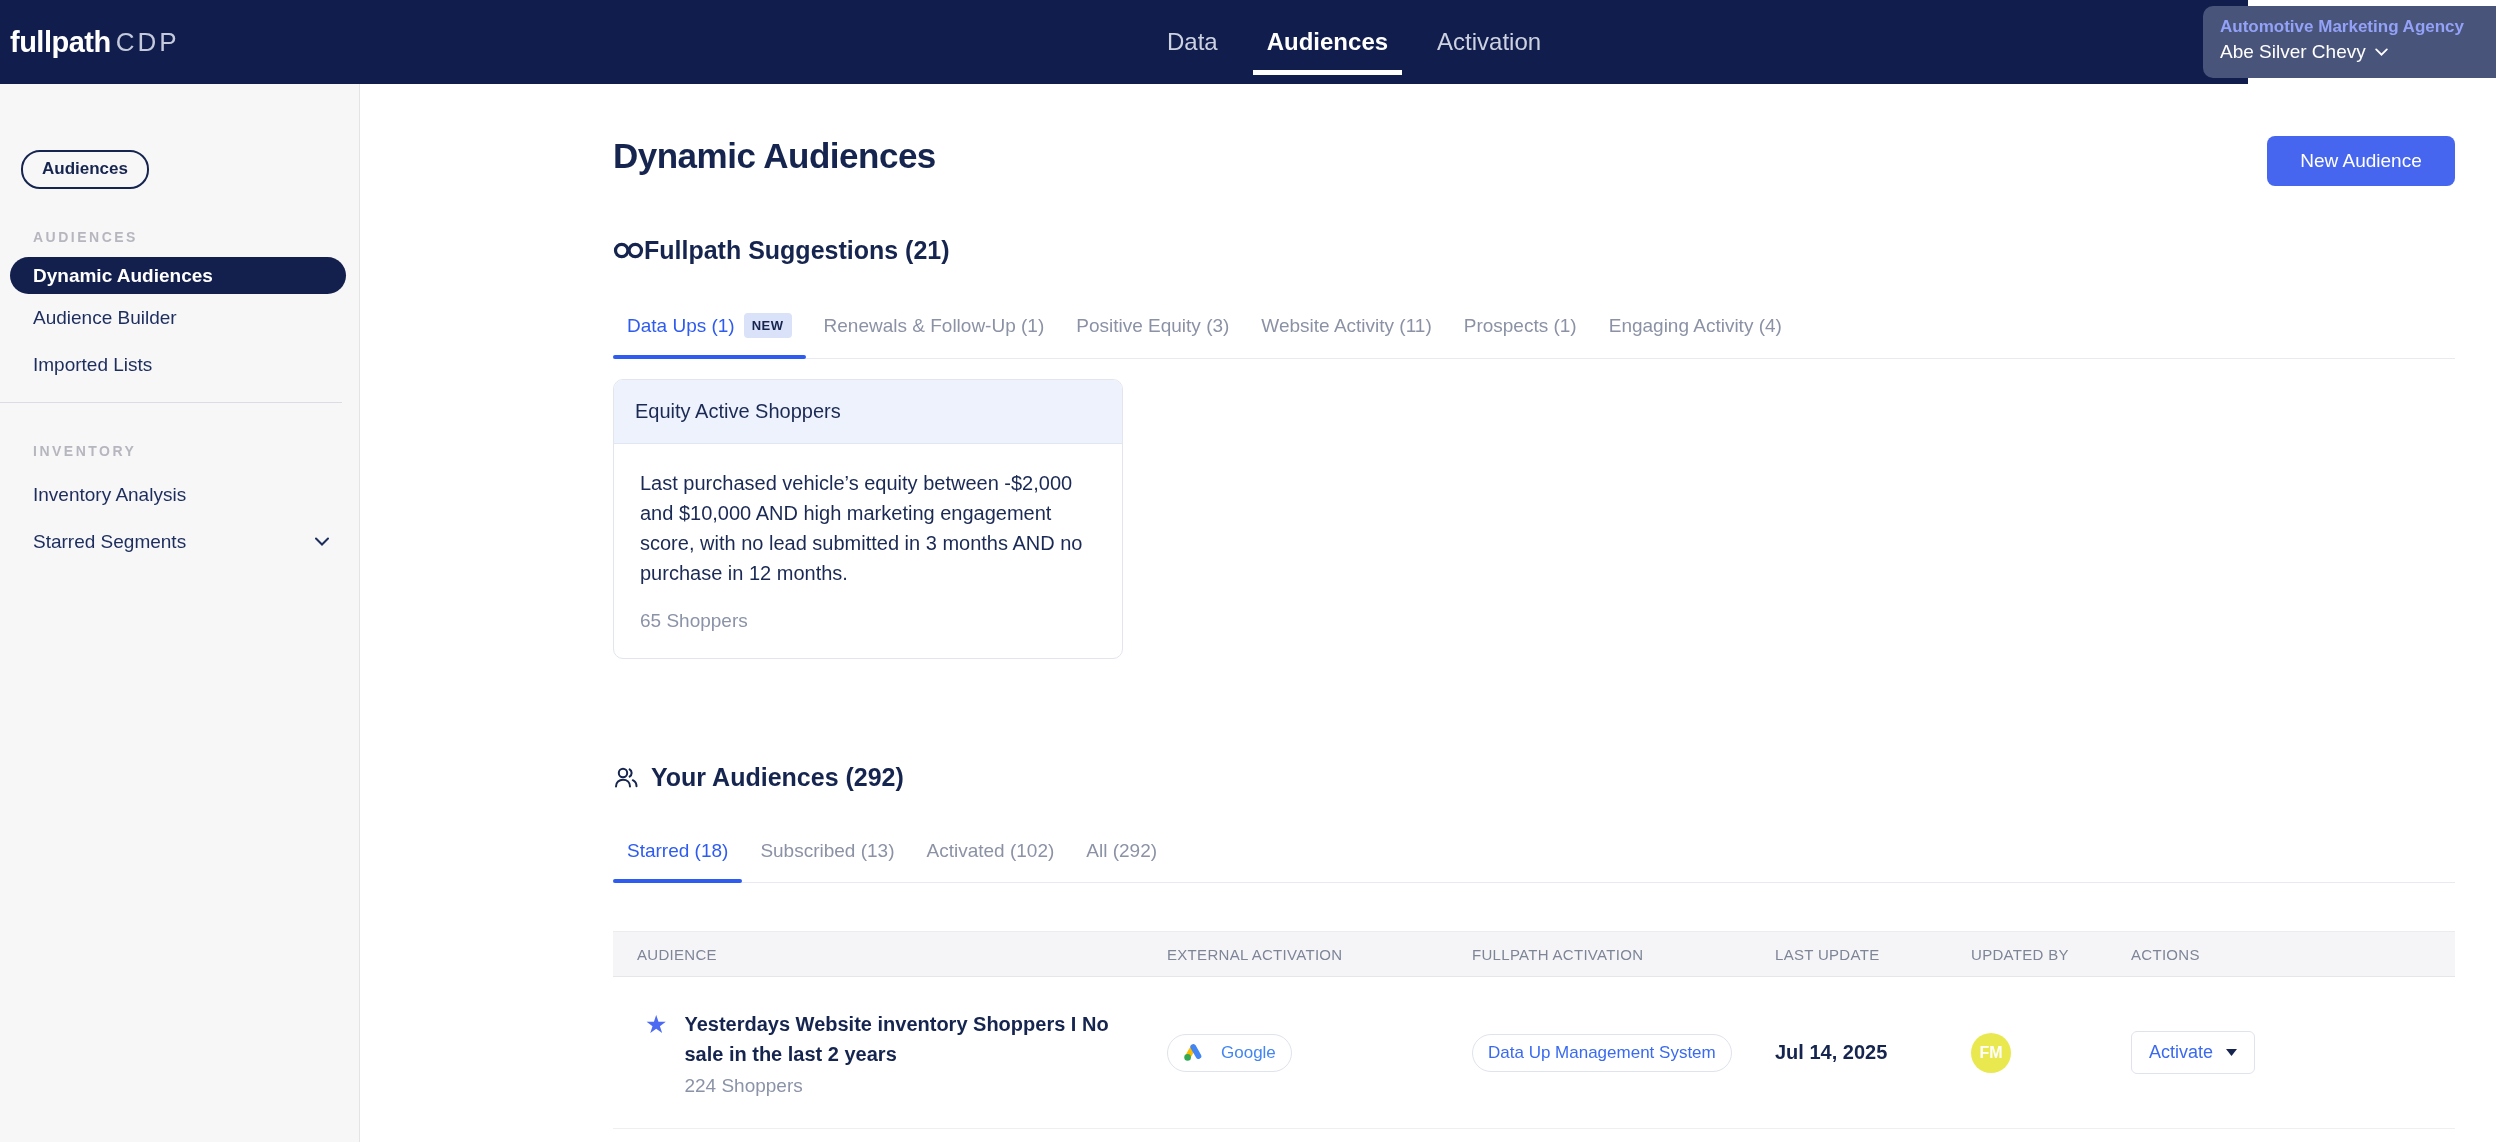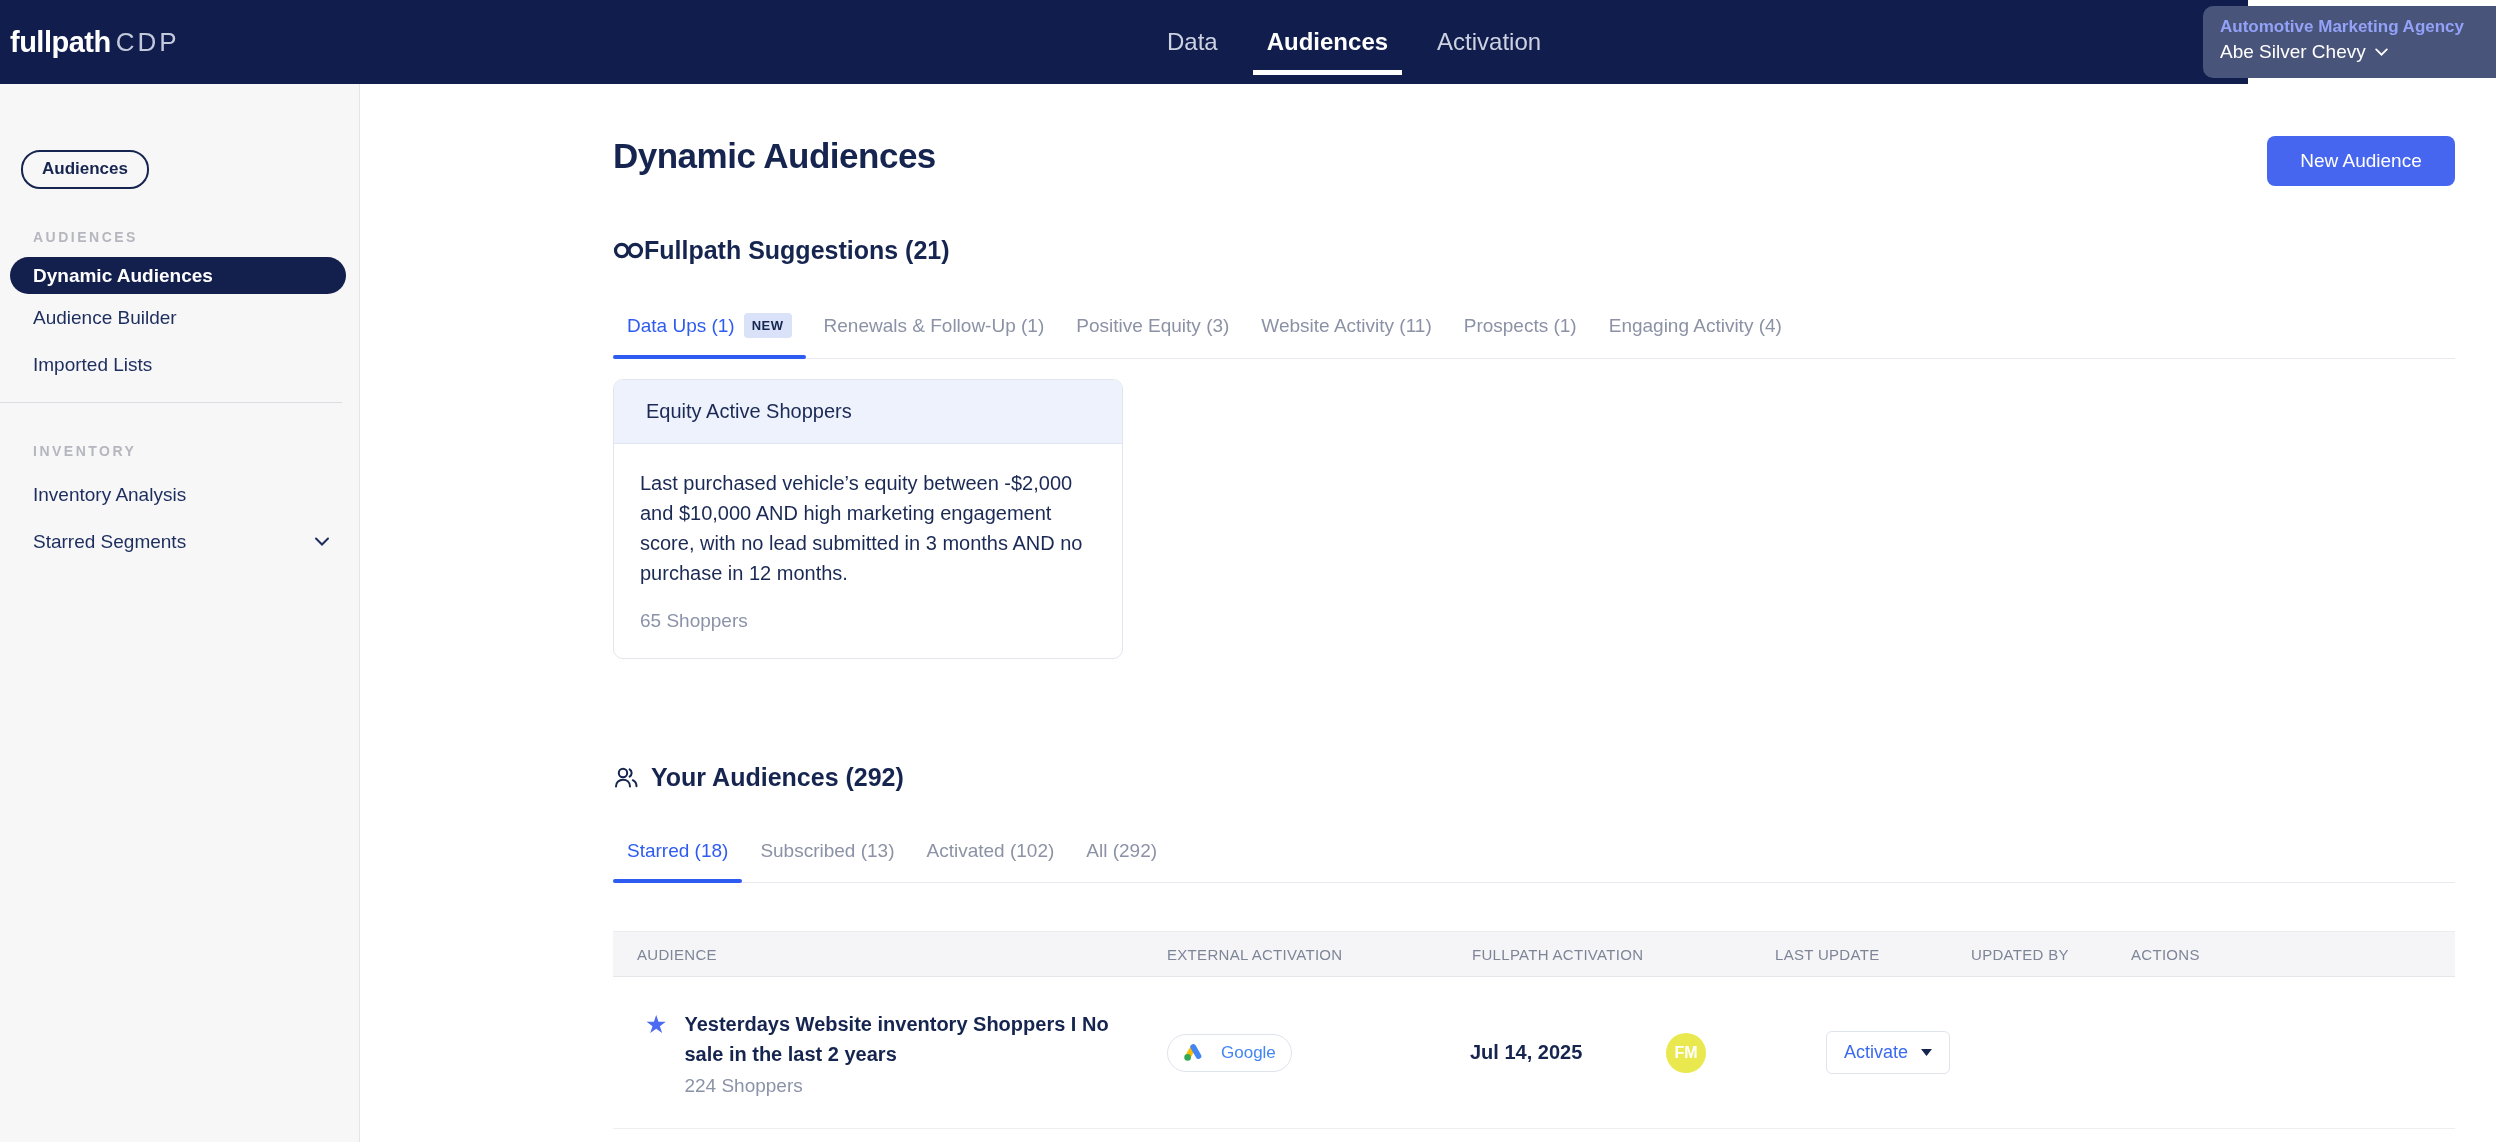--- a/index.html
+++ b/index.html
@@ -56,21 +56,21 @@
   .tab { position:relative; padding:0 14px 20px; font-size:19px; color:#8b92a5;
          display:flex; align-items:center; gap:9px; cursor:pointer; white-space:nowrap; }
   .tab.active { color:#2e5bf0; }
   .tab.active::after { content:""; position:absolute; left:0; right:0; bottom:-1px; height:4px;
                        background:#2e5bf0; border-radius:2px; }
   .badge-new { background:#d9e2f8; color:#16254f; font-weight:bold; font-size:13px;
                padding:5px 8px; border-radius:4px; letter-spacing:0.5px; }
 
   .suggestion-card { width:510px; margin-top:20px; border:1px solid #e2e5ee; border-radius:10px;
                      overflow:hidden; cursor:pointer; }
-  .card-header { background:#edf2fc; border-bottom:1px solid #e0e6f2; padding:20px 32px;
+  .card-header { background:#edf2fc; border-bottom:1px solid #e0e6f2; padding:20px 21px;
                  font-size:20px; color:#1b2a55; }
   .card-body { padding:24px 26px 26px; }
   .card-desc { font-size:20px; line-height:30px; color:#1b2a55; }
   .card-count { margin-top:22px; color:#8b93a8; font-size:19px; }
 
   .table { margin-top:48px; }
   .thead { display:flex; align-items:center; height:46px; background:#f5f5f7;
            border-top:1px solid #ececf0; border-bottom:1px solid #e6e6ea;
            font-size:15px; color:#7d8597; letter-spacing:0.3px; }
   .th, .td { flex:0 0 auto; }
@@ -224,20 +224,23 @@
             <span style="display:flex;">
               <svg width="21" height="19" viewBox="0 0 22 20">
                 <rect x="5.5" y="1" width="6" height="15" rx="3" fill="#FBBC04" transform="rotate(30 8.5 8.5)"></rect>
                 <rect x="10.5" y="0.5" width="6" height="17" rx="3" fill="#4285F4" transform="rotate(-30 13.5 9)"></rect>
                 <circle cx="4.8" cy="15.2" r="3.5" fill="#34A853"></circle>
               </svg>
             </span>
             <span style="color:#4285F4;">Google</span>
           </span>
         </div>
+        <div class="td c3">
+          <span class="chip">Data Up Management System</span>
+        </div>
         <div class="td c4 date">Jul 14, 2025</div>
         <div class="td c5">
           <div class="avatar">FM</div>
         </div>
         <div class="td c6">
           <button class="btn-activate">
             <span>Activate</span>
             <span style="display:flex;">
               <svg width="11" height="7" viewBox="0 0 11 7">
                   <path d="M0 0h11L5.5 7z" fill="#16254f"></path>

